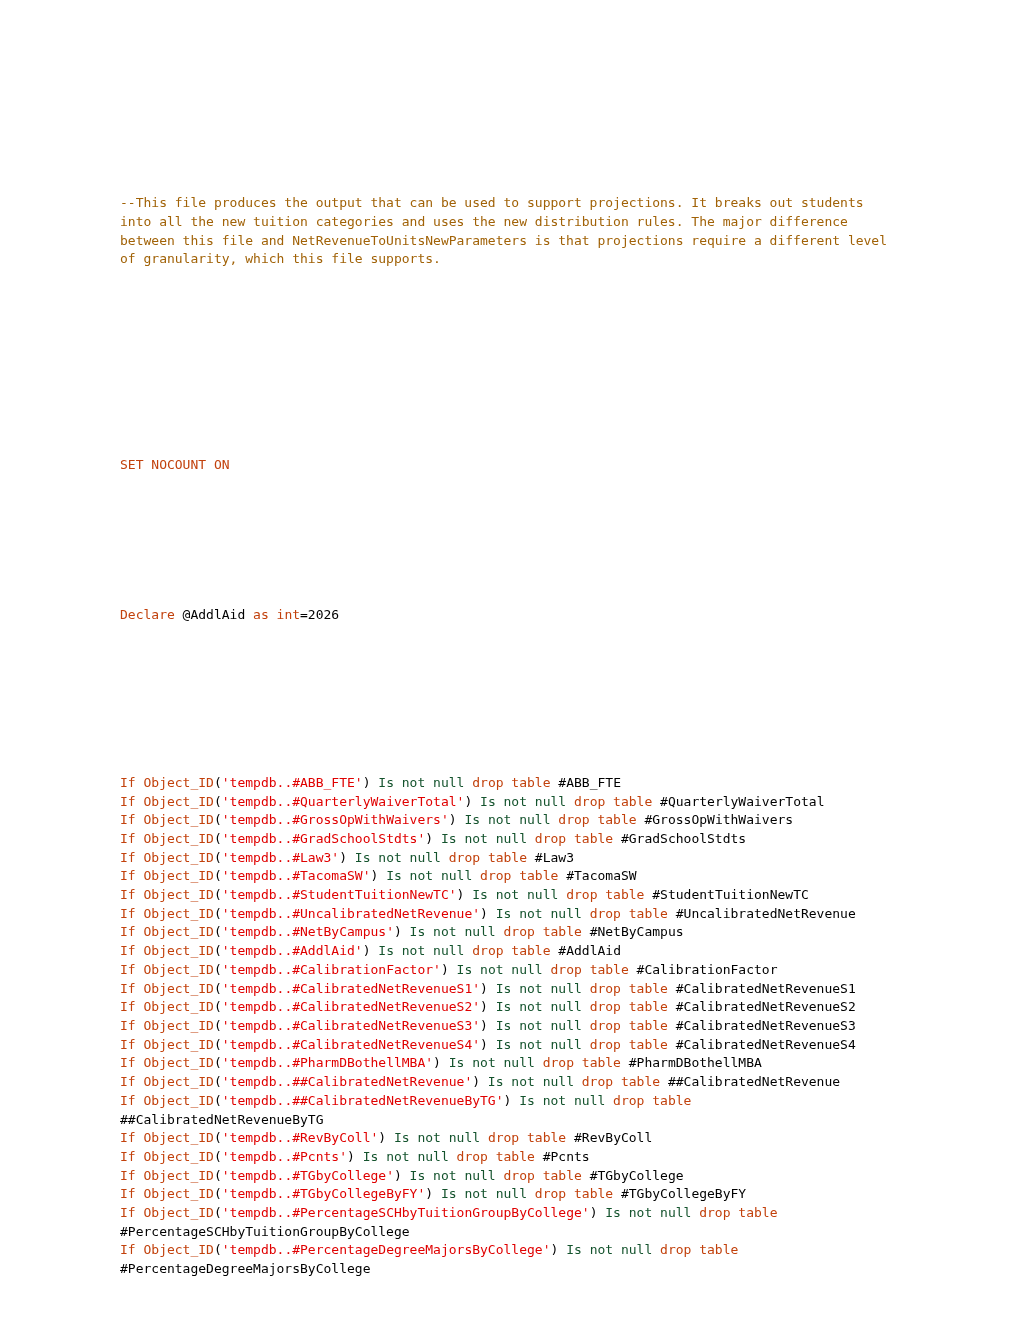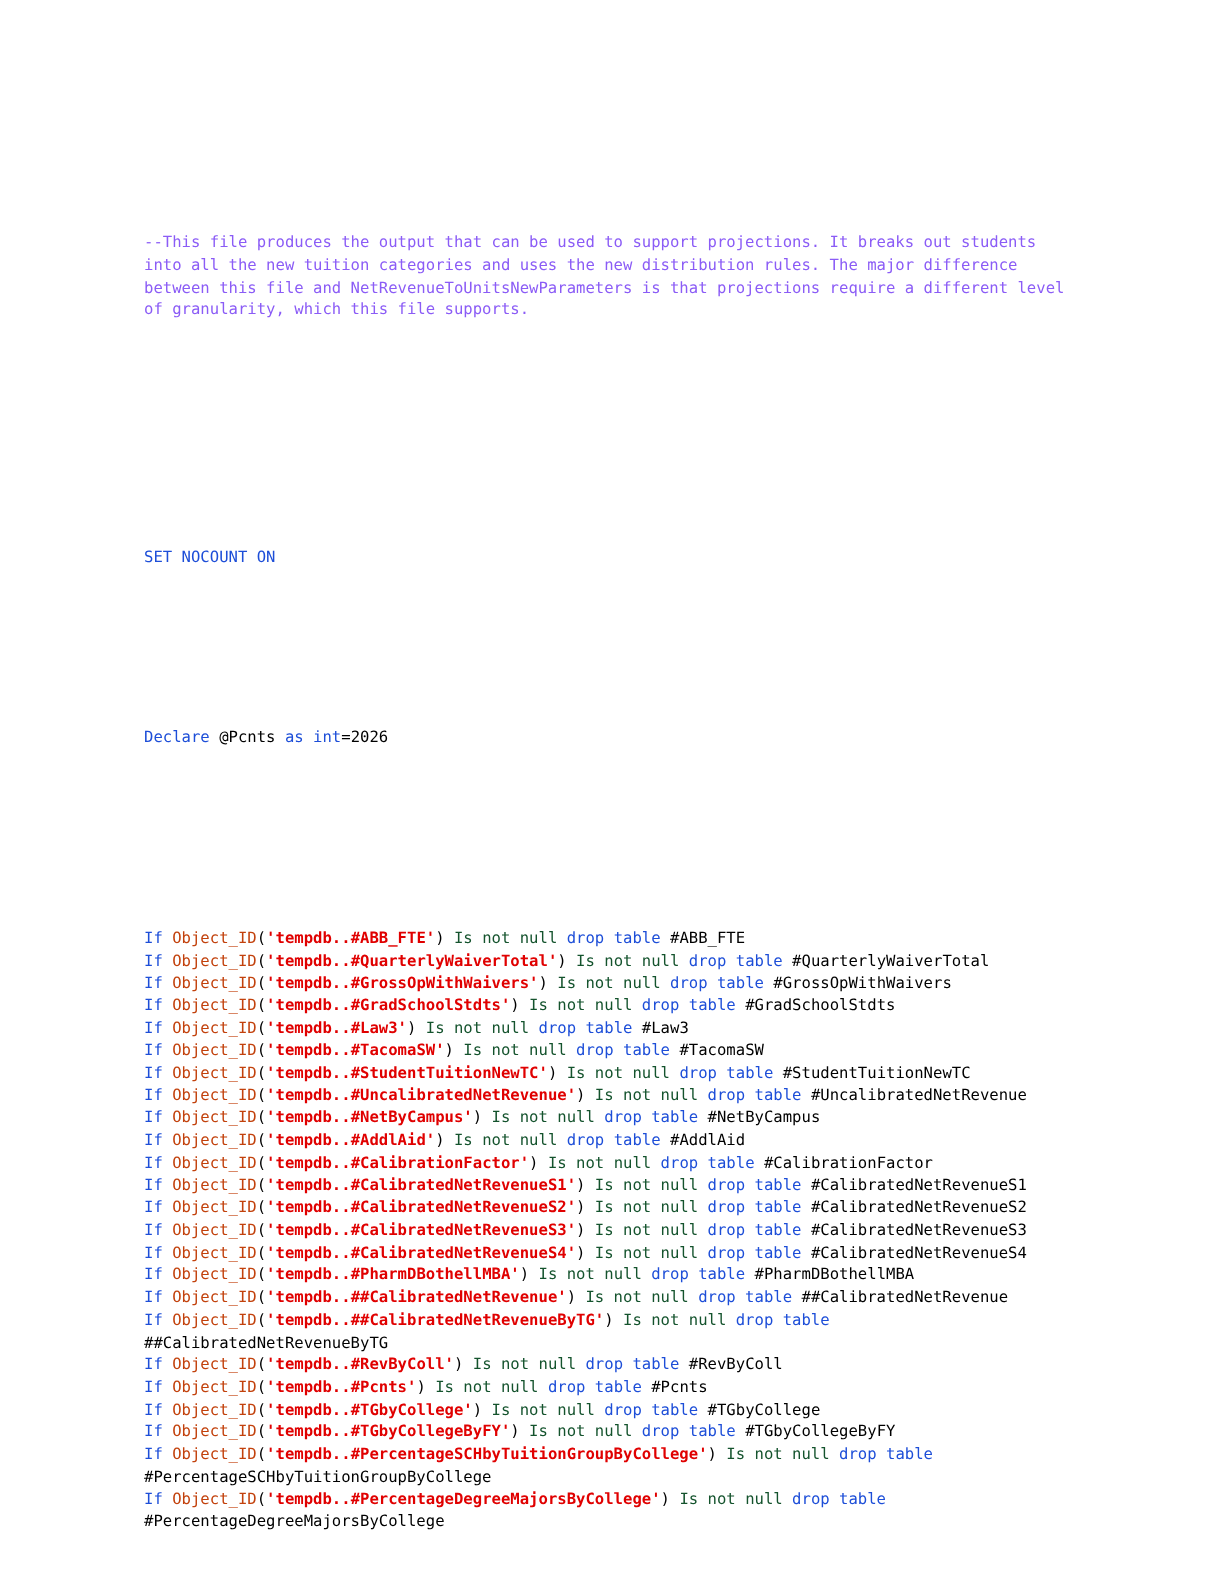--- a/index.html
+++ b/index.html
@@ -28,43 +28,43 @@
     font-size: 13.0px;
     line-height: 18.7px;
     letter-spacing: 0px;
     white-space: pre-wrap;
     word-break: break-word;
     color: #000000;
   }
   .blank { display: block; height: 18.7px; }
   .ln { display: block; }
   
-  .c-comment  { color: #8b5cf6; }
-  .c-keyword  { color: #1d4ed8; }
+  .c-comment  { color: #a16207; }
+  .c-keyword  { color: #c2410c; }
   .c-func     { color: #c2410c; }
-  .c-string   { color: #E00000; font-weight: bold; }
+  .c-string   { color: #E00000; }
   .c-gray     { color: #14532d; }
   .c-plain    { color: #000000; }
 </style>
 </head>
 <body>
 
 <div class="page">
   <div class="code-body">
 
     <span class="ln c-comment">--This file produces the output that can be used to support projections. It breaks out students into all the new tuition categories and uses the new distribution rules. The major difference between this file and NetRevenueToUnitsNewParameters is that projections require a different level of granularity, which this file supports.</span>
 
     <span class="blank"></span>
     <span class="blank"></span>
 
     <span class="ln"><span class="c-keyword">SET NOCOUNT ON</span></span>
 
     <span class="blank"></span>
 
-    <span class="ln"><span class="c-keyword">Declare</span><span class="c-plain"> @Pcnts </span><span class="c-keyword">as</span><span class="c-plain"> </span><span class="c-keyword">int</span><span class="c-plain">=2026</span></span>
+    <span class="ln"><span class="c-keyword">Declare</span><span class="c-plain"> @AddlAid </span><span class="c-keyword">as</span><span class="c-plain"> </span><span class="c-keyword">int</span><span class="c-plain">=2026</span></span>
 
     <span class="blank"></span>
 
 
     <span id="drop-lines"><span class="ln"><span class="c-keyword">If </span><span class="c-func">Object_ID</span><span class="c-plain">(</span><span class="c-string">'tempdb..#ABB_FTE'</span><span class="c-plain">)</span><span class="c-gray"> Is not null </span><span class="c-keyword">drop table</span><span class="c-plain"> </span><span class="c-plain">#ABB_FTE</span></span><span class="ln"><span class="c-keyword">If </span><span class="c-func">Object_ID</span><span class="c-plain">(</span><span class="c-string">'tempdb..#QuarterlyWaiverTotal'</span><span class="c-plain">)</span><span class="c-gray"> Is not null </span><span class="c-keyword">drop table</span><span class="c-plain"> </span><span class="c-plain">#QuarterlyWaiverTotal</span></span><span class="ln"><span class="c-keyword">If </span><span class="c-func">Object_ID</span><span class="c-plain">(</span><span class="c-string">'tempdb..#GrossOpWithWaivers'</span><span class="c-plain">)</span><span class="c-gray"> Is not null </span><span class="c-keyword">drop table</span><span class="c-plain"> </span><span class="c-plain">#GrossOpWithWaivers</span></span><span class="ln"><span class="c-keyword">If </span><span class="c-func">Object_ID</span><span class="c-plain">(</span><span class="c-string">'tempdb..#GradSchoolStdts'</span><span class="c-plain">)</span><span class="c-gray"> Is not null </span><span class="c-keyword">drop table</span><span class="c-plain"> </span><span class="c-plain">#GradSchoolStdts</span></span><span class="ln"><span class="c-keyword">If </span><span class="c-func">Object_ID</span><span class="c-plain">(</span><span class="c-string">'tempdb..#Law3'</span><span class="c-plain">)</span><span class="c-gray"> Is not null </span><span class="c-keyword">drop table</span><span class="c-plain"> </span><span class="c-plain">#Law3</span></span><span class="ln"><span class="c-keyword">If </span><span class="c-func">Object_ID</span><span class="c-plain">(</span><span class="c-string">'tempdb..#TacomaSW'</span><span class="c-plain">)</span><span class="c-gray"> Is not null </span><span class="c-keyword">drop table</span><span class="c-plain"> </span><span class="c-plain">#TacomaSW</span></span><span class="ln"><span class="c-keyword">If </span><span class="c-func">Object_ID</span><span class="c-plain">(</span><span class="c-string">'tempdb..#StudentTuitionNewTC'</span><span class="c-plain">)</span><span class="c-gray"> Is not null </span><span class="c-keyword">drop table</span><span class="c-plain"> </span><span class="c-plain">#StudentTuitionNewTC</span></span><span class="ln"><span class="c-keyword">If </span><span class="c-func">Object_ID</span><span class="c-plain">(</span><span class="c-string">'tempdb..#UncalibratedNetRevenue'</span><span class="c-plain">)</span><span class="c-gray"> Is not null </span><span class="c-keyword">drop table</span><span class="c-plain"> </span><span class="c-plain">#UncalibratedNetRevenue</span></span><span class="ln"><span class="c-keyword">If </span><span class="c-func">Object_ID</span><span class="c-plain">(</span><span class="c-string">'tempdb..#NetByCampus'</span><span class="c-plain">)</span><span class="c-gray"> Is not null </span><span class="c-keyword">drop table</span><span class="c-plain"> </span><span class="c-plain">#NetByCampus</span></span><span class="ln"><span class="c-keyword">If </span><span class="c-func">Object_ID</span><span class="c-plain">(</span><span class="c-string">'tempdb..#AddlAid'</span><span class="c-plain">)</span><span class="c-gray"> Is not null </span><span class="c-keyword">drop table</span><span class="c-plain"> </span><span class="c-plain">#AddlAid</span></span><span class="ln"><span class="c-keyword">If </span><span class="c-func">Object_ID</span><span class="c-plain">(</span><span class="c-string">'tempdb..#CalibrationFactor'</span><span class="c-plain">)</span><span class="c-gray"> Is not null </span><span class="c-keyword">drop table</span><span class="c-plain"> </span><span class="c-plain">#CalibrationFactor</span></span><span class="ln"><span class="c-keyword">If </span><span class="c-func">Object_ID</span><span class="c-plain">(</span><span class="c-string">'tempdb..#CalibratedNetRevenueS1'</span><span class="c-plain">)</span><span class="c-gray"> Is not null </span><span class="c-keyword">drop table</span><span class="c-plain"> </span><span class="c-plain">#CalibratedNetRevenueS1</span></span><span class="ln"><span class="c-keyword">If </span><span class="c-func">Object_ID</span><span class="c-plain">(</span><span class="c-string">'tempdb..#CalibratedNetRevenueS2'</span><span class="c-plain">)</span><span class="c-gray"> Is not null </span><span class="c-keyword">drop table</span><span class="c-plain"> </span><span class="c-plain">#CalibratedNetRevenueS2</span></span><span class="ln"><span class="c-keyword">If </span><span class="c-func">Object_ID</span><span class="c-plain">(</span><span class="c-string">'tempdb..#CalibratedNetRevenueS3'</span><span class="c-plain">)</span><span class="c-gray"> Is not null </span><span class="c-keyword">drop table</span><span class="c-plain"> </span><span class="c-plain">#CalibratedNetRevenueS3</span></span><span class="ln"><span class="c-keyword">If </span><span class="c-func">Object_ID</span><span class="c-plain">(</span><span class="c-string">'tempdb..#CalibratedNetRevenueS4'</span><span class="c-plain">)</span><span class="c-gray"> Is not null </span><span class="c-keyword">drop table</span><span class="c-plain"> </span><span class="c-plain">#CalibratedNetRevenueS4</span></span><span class="ln"><span class="c-keyword">If </span><span class="c-func">Object_ID</span><span class="c-plain">(</span><span class="c-string">'tempdb..#PharmDBothellMBA'</span><span class="c-plain">)</span><span class="c-gray"> Is not null </span><span class="c-keyword">drop table</span><span class="c-plain"> </span><span class="c-plain">#PharmDBothellMBA</span></span><span class="ln"><span class="c-keyword">If </span><span class="c-func">Object_ID</span><span class="c-plain">(</span><span class="c-string">'tempdb..##CalibratedNetRevenue'</span><span class="c-plain">)</span><span class="c-gray"> Is not null </span><span class="c-keyword">drop table</span><span class="c-plain"> </span><span class="c-plain">##CalibratedNetRevenue</span></span><span class="ln"><span class="c-keyword">If </span><span class="c-func">Object_ID</span><span class="c-plain">(</span><span class="c-string">'tempdb..##CalibratedNetRevenueByTG'</span><span class="c-plain">)</span><span class="c-gray"> Is not null </span><span class="c-keyword">drop table</span><span class="c-plain"> </span><span class="c-plain">##CalibratedNetRevenueByTG</span></span><span class="ln"><span class="c-keyword">If </span><span class="c-func">Object_ID</span><span class="c-plain">(</span><span class="c-string">'tempdb..#RevByColl'</span><span class="c-plain">)</span><span class="c-gray"> Is not null </span><span class="c-keyword">drop table</span><span class="c-plain"> </span><span class="c-plain">#RevByColl</span></span><span class="ln"><span class="c-keyword">If </span><span class="c-func">Object_ID</span><span class="c-plain">(</span><span class="c-string">'tempdb..#Pcnts'</span><span class="c-plain">)</span><span class="c-gray"> Is not null </span><span class="c-keyword">drop table</span><span class="c-plain"> </span><span class="c-plain">#Pcnts</span></span><span class="ln"><span class="c-keyword">If </span><span class="c-func">Object_ID</span><span class="c-plain">(</span><span class="c-string">'tempdb..#TGbyCollege'</span><span class="c-plain">)</span><span class="c-gray"> Is not null </span><span class="c-keyword">drop table</span><span class="c-plain"> </span><span class="c-plain">#TGbyCollege</span></span><span class="ln"><span class="c-keyword">If </span><span class="c-func">Object_ID</span><span class="c-plain">(</span><span class="c-string">'tempdb..#TGbyCollegeByFY'</span><span class="c-plain">)</span><span class="c-gray"> Is not null </span><span class="c-keyword">drop table</span><span class="c-plain"> </span><span class="c-plain">#TGbyCollegeByFY</span></span><span class="ln"><span class="c-keyword">If </span><span class="c-func">Object_ID</span><span class="c-plain">(</span><span class="c-string">'tempdb..#PercentageSCHbyTuitionGroupByCollege'</span><span class="c-plain">)</span><span class="c-gray"> Is not null </span><span class="c-keyword">drop table</span><span class="c-plain"> </span><span class="c-plain">#PercentageSCHbyTuitionGroupByCollege</span></span><span class="ln"><span class="c-keyword">If </span><span class="c-func">Object_ID</span><span class="c-plain">(</span><span class="c-string">'tempdb..#PercentageDegreeMajorsByCollege'</span><span class="c-plain">)</span><span class="c-gray"> Is not null </span><span class="c-keyword">drop table</span><span class="c-plain"> </span><span class="c-plain">#PercentageDegreeMajorsByCollege</span></span></span>
 
     
     
     
 

